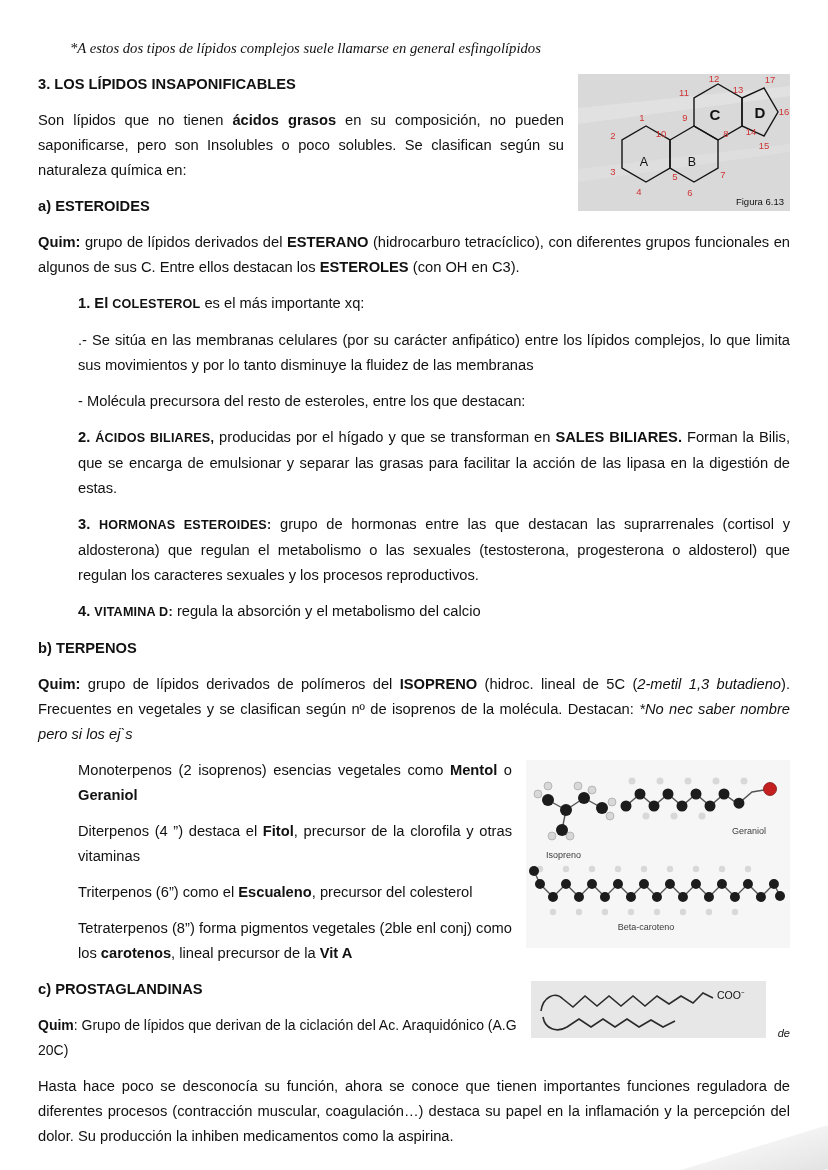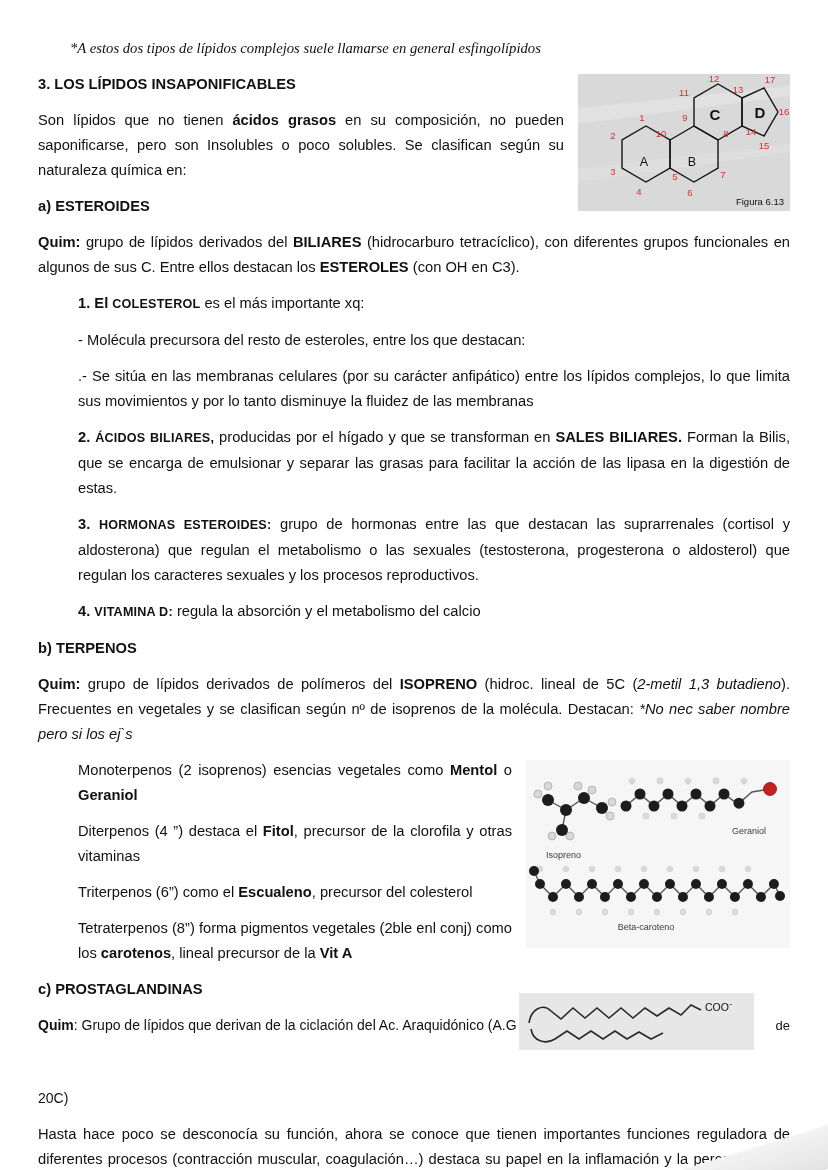--- a/index.html
+++ b/index.html
@@ -9,29 +9,29 @@
     font-family:"Liberation Sans", sans-serif; color:#111;
   }
   .page { padding:36px 38px 0 38px; font-size:14.7px; line-height:25px; }
   .para { text-align:justify; margin:0 0 11px 0; }
   .hd { font-size:14.7px; line-height:25px; font-weight:700; margin:0 4px 11px 0; }
   .note { padding-left:32px; text-align:left;font-family:Liberation Serif, serif; }
   .indent { padding-left:40px; }
   .b { font-weight:700; }
   .i { font-style:italic; }
   .sc { font-size:12.6px; letter-spacing:0.2px; }
-  figure { margin:16px; }
+  figure { margin:4px; }
   .fig-esterano { float:right; width:212px; height:137px; margin:2px 0 10px 14px; }
   .fig-terpenos { float:right; width:264px; height:188px; margin:2px 0 10px 14px; }
   .pg-section { position:relative; clear:both; }
   .fig-pg { position:absolute; top:0; right:20px; width:235px; height:57px; }
   .pg-para { position:relative; font-size:14px; }
   .pg-line1 { display:block; white-space:nowrap; width:492px; }
-  .pg-line2 { display:block;margin-top:48px; }
-  .pg-de { position:absolute; right:0; top:0; font-size:13px; }
+  .pg-line2 { display:block; }
+  .pg-de { position:absolute; right:0; top:8px; font-size:11px;font-style:italic; }
   .clear { clear:both; }
   svg { font-family:"Liberation Sans", sans-serif; }
   .ring { fill:none; stroke:#141414; stroke-width:1.4; }
   .num { font-size:9.5px; fill:#cf3333; text-anchor:middle; }
   .ring-sm { font-size:12.5px; fill:#111; text-anchor:middle; }
   .ring-lg { font-size:15px; fill:#111; font-weight:600; text-anchor:middle; }
   .figcap { font-size:9.5px; fill:#111; text-anchor:end; }
   .mol-label { font-size:9px; fill:#3c3c3c; }
   .coo-label { font-size:10.5px; fill:#111; }
   .bond { stroke:#555; stroke-width:1.4; fill:none; }
@@ -87,26 +87,26 @@
       <text class="figcap" x="206" y="131">Figura 6.13</text>
     </svg>
   </figure>
 
   <h2 class="hd">3. LOS LÍPIDOS INSAPONIFICABLES</h2>
 
   <p class="para"><span>Son lípidos que no tienen </span><span class="b">ácidos grasos</span><span> en su composición, no pueden saponificarse, pero son Insolubles o poco solubles. Se clasifican según su naturaleza química en:</span></p>
 
   <h3 class="hd">a) ESTEROIDES</h3>
 
-  <p class="para"><span class="b">Quim:</span><span> grupo de lípidos derivados del </span><span class="b">BILIARES</span><span> (hidrocarburo tetracíclico), con diferentes grupos funcionales en algunos de sus C. Entre ellos destacan los </span><span class="b">ESTEROLES</span><span> (con OH en C3).</span></p>
+  <p class="para"><span class="b">Quim:</span><span> grupo de lípidos derivados del </span><span class="b">ESTERANO</span><span> (hidrocarburo tetracíclico), con diferentes grupos funcionales en algunos de sus C. Entre ellos destacan los </span><span class="b">ESTEROLES</span><span> (con OH en C3).</span></p>
 
   <div class="indent">
     <p class="para"><span class="b">1. El </span><span class="b sc">COLESTEROL</span><span> es el más importante xq:</span></p>
+    <p class="para"><span>.- Se sitúa en las membranas celulares (por su carácter anfipático) entre los lípidos complejos, lo que limita sus movimientos y por lo tanto disminuye la fluidez de las membranas</span></p>
     <p class="para"><span>- Molécula precursora del resto de esteroles, entre los que destacan:</span></p>
-    <p class="para"><span>.- Se sitúa en las membranas celulares (por su carácter anfipático) entre los lípidos complejos, lo que limita sus movimientos y por lo tanto disminuye la fluidez de las membranas</span></p>
     <p class="para"><span class="b">2. </span><span class="b sc">ÁCIDOS BILIARES,</span><span> producidas por el hígado y que se transforman en </span><span class="b">SALES BILIARES.</span><span> Forman la Bilis, que se encarga de emulsionar y separar las grasas para facilitar la acción de las lipasa en la digestión de estas.</span></p>
     <p class="para"><span class="b">3. </span><span class="b sc">HORMONAS ESTEROIDES:</span><span> grupo de hormonas entre las que destacan las suprarrenales (cortisol y aldosterona) que regulan el metabolismo o las sexuales (testosterona, progesterona o aldosterol) que regulan los caracteres sexuales y los procesos reproductivos.</span></p>
     <p class="para"><span class="b">4. </span><span class="b sc">VITAMINA D:</span><span> regula la absorción y el metabolismo del calcio</span></p>
   </div>
 
   <h3 class="hd clear">b) TERPENOS</h3>
 
   <p class="para"><span class="b">Quim:</span><span> grupo de lípidos derivados de polímeros del </span><span class="b">ISOPRENO</span><span> (hidroc. lineal de 5C (</span><span class="i">2-metil 1,3 butadieno</span><span>). Frecuentes en vegetales y se clasifican según nº de isoprenos de la molécula. Destacan: </span><span class="i">*No nec saber nombre pero si los ej`s</span></p>
 
   <div class="indent">

